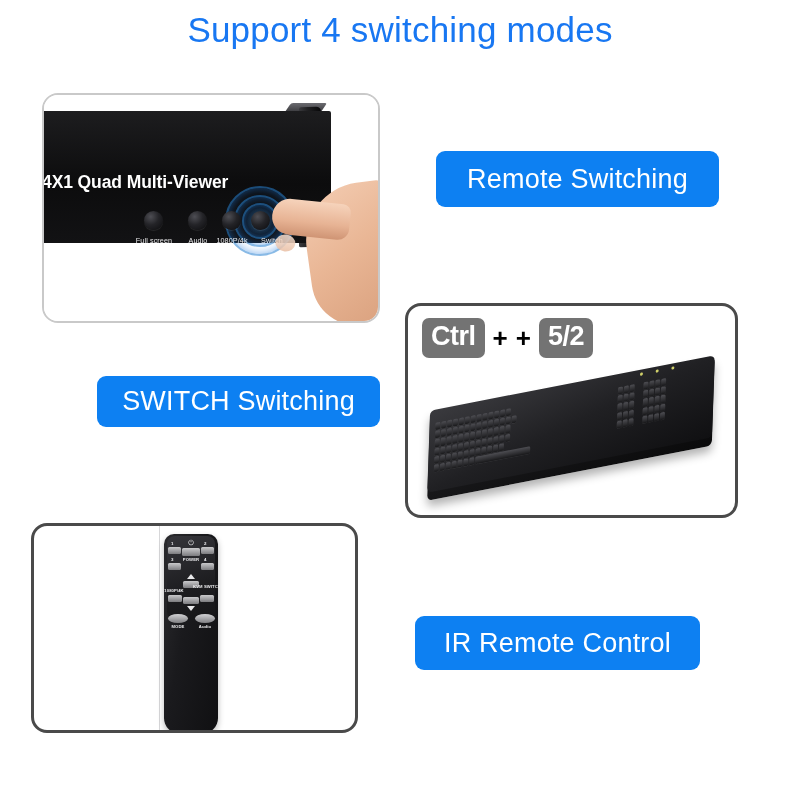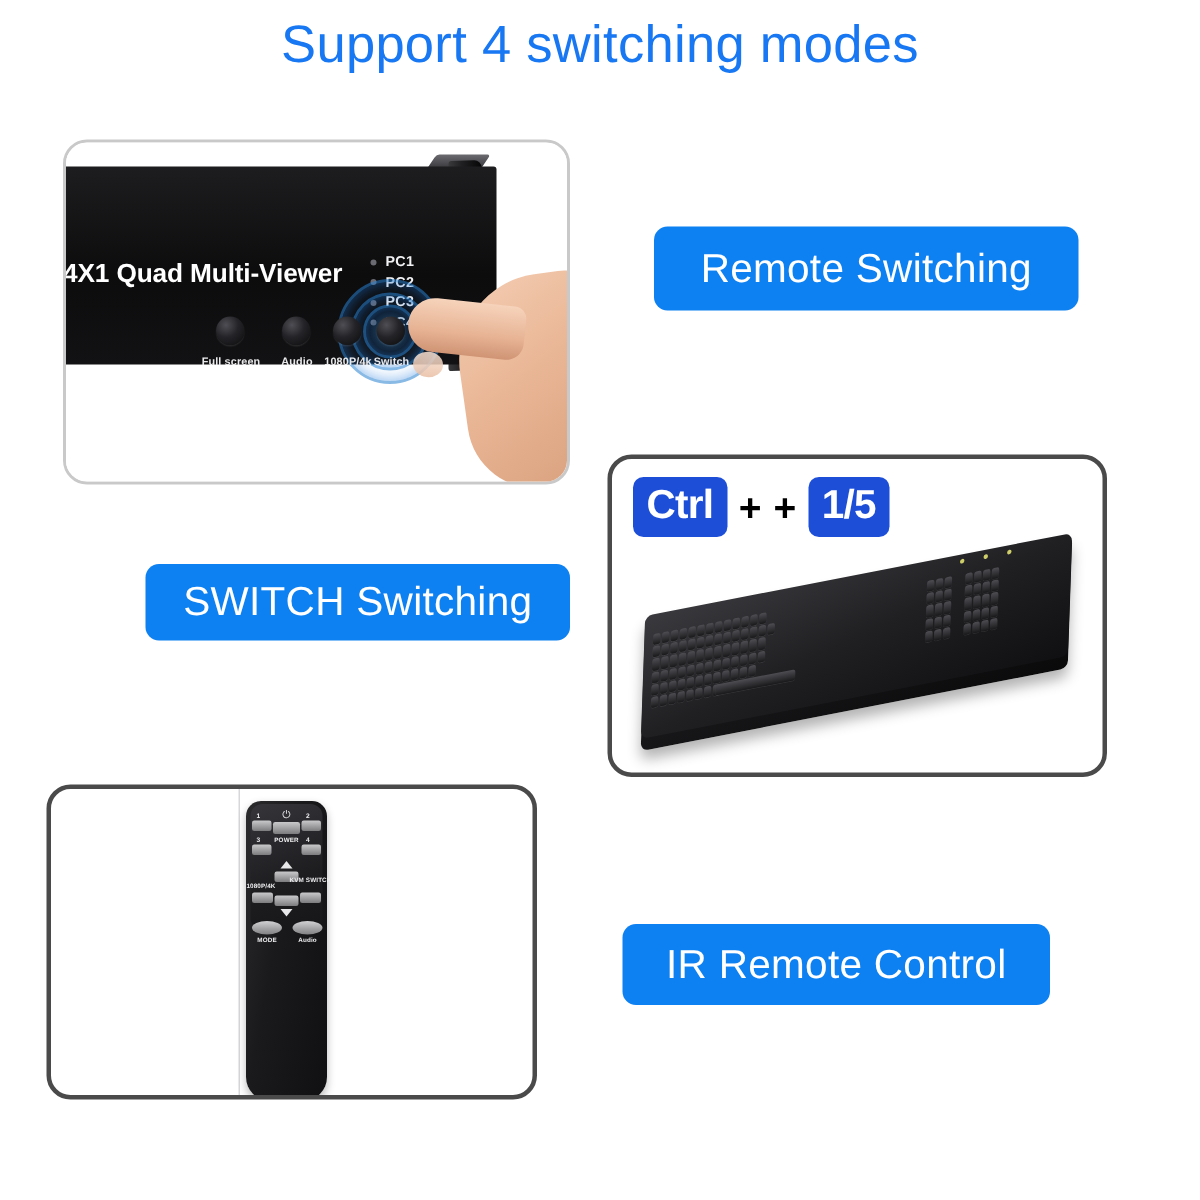--- a/index.html
+++ b/index.html
@@ -149,21 +149,21 @@
     width: 19px; height: 19px;
     border-radius: 50%;
     background: radial-gradient(circle at 35% 30%,#4e4e54 0%,#242428 45%,#0b0b0d 100%);
     box-shadow: 0 1px 1px rgba(255,255,255,0.10);
   }
   .dev-btn-label {
     position: absolute;
     top: 25px;
     color: #eaeaec;
     font-size: 7.2px;
-    font-weight: bold;
+    font-weight: normal;
     white-space: nowrap;
     transform: translateX(-50%);
     letter-spacing: 0.1px;
   }
   
   .ripple {
     position: absolute;
     border-radius: 50%;
     border: 2px solid rgba(40,130,210,0.55);
     box-shadow: 0 0 10px rgba(30,120,220,0.55) inset;
@@ -215,21 +215,21 @@
   .hotkey-row {
     position: absolute;
     left: 14px;
     top: 12px;
     height: 40px;
     display: flex;
     align-items: center;
     gap: 8px;
   }
   .keycap {
-    background: #1d4ed8;
+    background: #737373;
     color: #ffffff;
     border-radius: 7px;
     font-size: 27px;
     font-weight: bold;
     line-height: 1;
     padding: 5px 9px 8px 9px;
     letter-spacing: -0.5px;
   }
   .plus {
     color: #000000;
@@ -377,76 +377,58 @@
 
     <div class="dev-side-top"></div>
     <div class="dev-side">
     </div>
     <div class="dev-port"></div>
 
     <div class="dev-body"></div>
 
     <div class="dev-title">4X1 Quad Multi-Viewer</div>
 
-    <div class="led-list">
-      <div class="led-row">
-        <span class="led-dot"></span>
-        <span class="led-label">PC1</span>
-      </div>
-      <div class="led-row">
-        <span class="led-dot"></span>
-        <span class="led-label">PC2</span>
-      </div>
-      <div class="led-row">
-        <span class="led-dot"></span>
-        <span class="led-label">PC3</span>
-      </div>
-      <div class="led-row">
-        <span class="led-dot"></span>
-        <span class="led-label">PC4</span>
-      </div>
-    </div>
 
     <div class="btn-row">
 
       <div class="ripple" style="left:116px; top:10px; width:66px; height:66px;"></div>
       <div class="ripple" style="left:116px; top:10px; width:48px; height:48px;"></div>
       <div class="ripple" style="left:116px; top:10px; width:32px; height:32px;"></div>
       <div class="ripple-core" style="left:116px; top:10px;"></div>
 
       <div class="dev-btn" style="left:0px;   top:0px;"></div>
       <div class="dev-btn" style="left:44px;  top:0px;"></div>
       <div class="dev-btn" style="left:78px;  top:0px;"></div>
       <div class="dev-btn" style="left:107px; top:0px;"></div>
 
       <div class="dev-btn-label" style="left:10px;">Full screen</div>
       <div class="dev-btn-label" style="left:54px;">Audio</div>
       <div class="dev-btn-label" style="left:88px;">1080P/4k</div>
-      <div class="dev-btn-label" style="left:117px;">Switch</div>
+      <div class="dev-btn-label" style="left:128px;">Switch</div>
     </div>
 
     <div class="finger">
       <div class="finger-hand"></div>
       <div class="finger-tip">
         <div class="finger-nail"></div>
       </div>
     </div>
 
   </div>
 </div>
 
 <div class="badge" id="badge-manual">Remote Switching</div>
 
 <div class="panel panel-dark" id="panel-keyboard">
 
   <div class="hotkey-row">
     <span class="keycap">Ctrl</span>
     <span class="plus">+</span>
     <span class="plus">+</span>
-    <span class="keycap">1/5</span>
+    <span class="keycap">5/2</span>
   </div>
 
   <div class="kb-wrap">
     <div class="kb-board"></div>
     <div class="kb-face">
       <div class="kb-keys" id="kb-keys">
           <div class="kb-key" style="left: 0px; top: 6px; width: 5.2px; height: 7.2px;"></div>
           <div class="kb-key" style="left: 6px; top: 6px; width: 5.2px; height: 7.2px;"></div>
           <div class="kb-key" style="left: 12px; top: 6px; width: 5.2px; height: 7.2px;"></div>
           <div class="kb-key" style="left: 18px; top: 6px; width: 5.2px; height: 7.2px;"></div>

